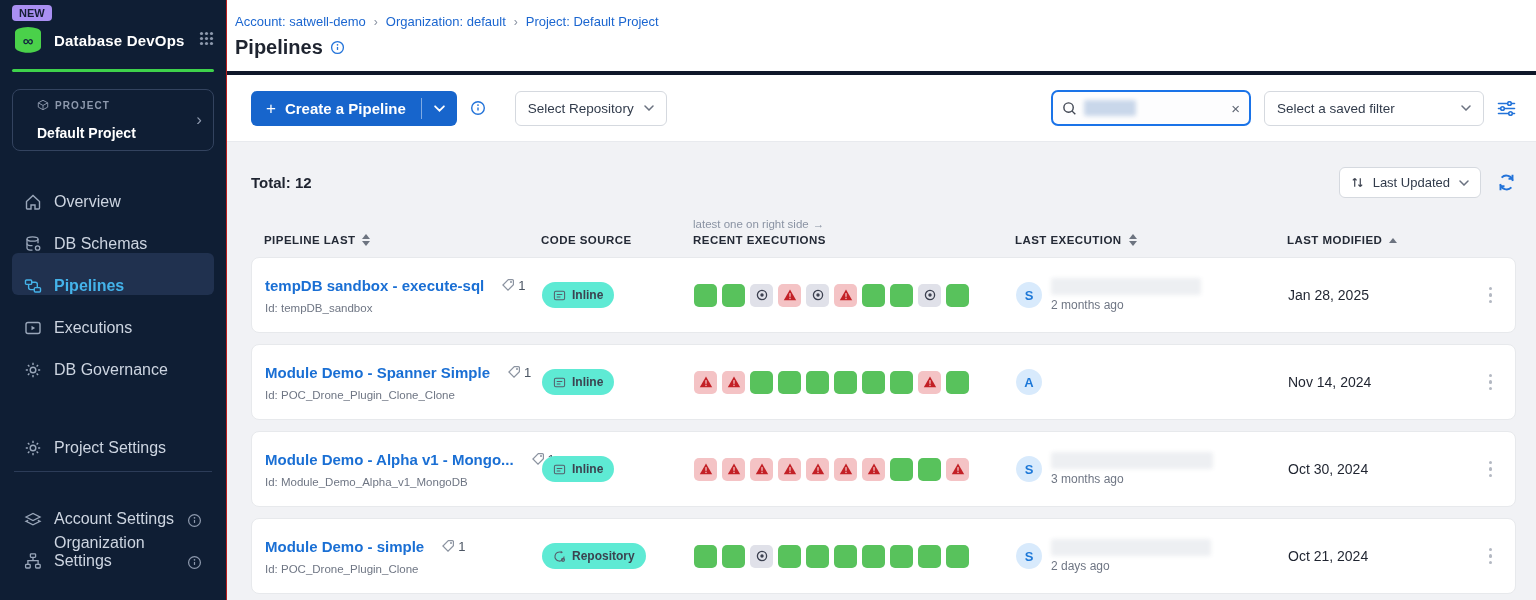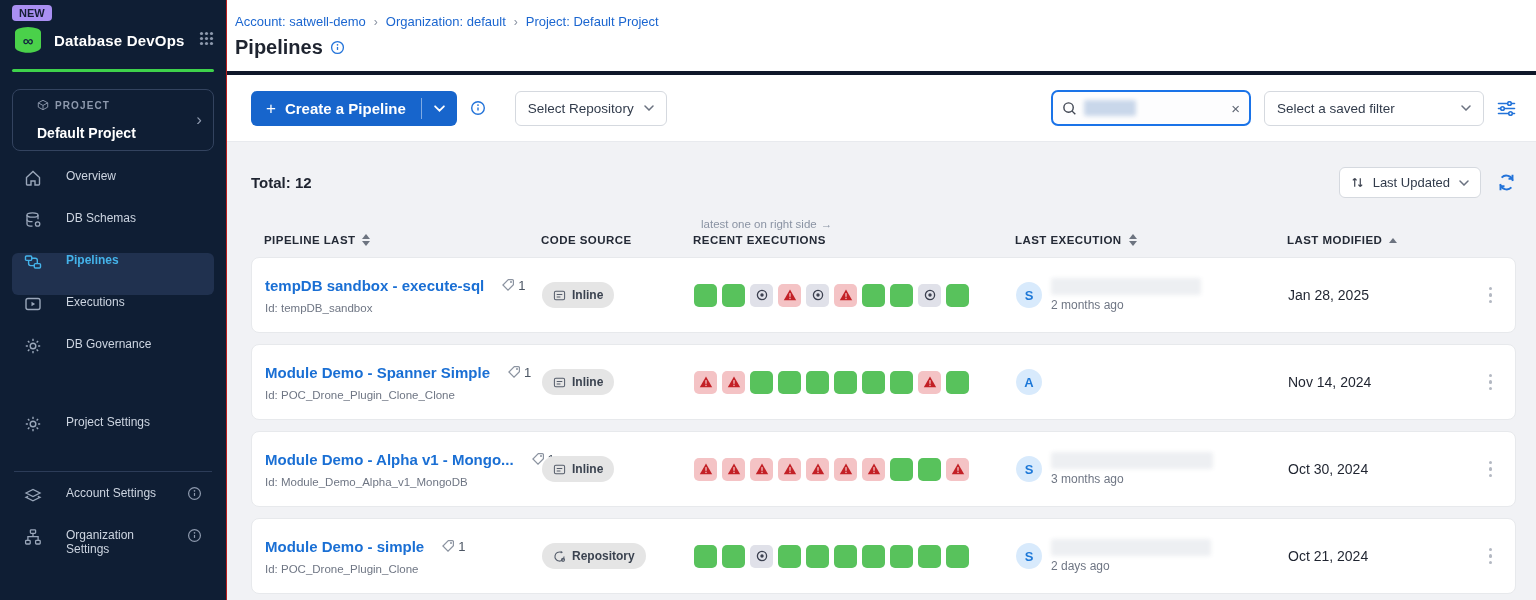--- a/index.html
+++ b/index.html
@@ -13,21 +13,21 @@
   .logo-row { display:flex; align-items:center; gap:10px; margin-top:3px; }
   .logo { width:32px; height:32px; flex:none; }
   .app-title { color:#fff; font-size:15px; font-weight:700; letter-spacing:.2px; }
   .grid-icon { margin-left:auto; color:#8d99ad; cursor:pointer; }
   .green-line { height:3px; background:#3ed24b; border-radius:2px; margin-top:13px; }
   .project-card { margin-top:17px; border:1px solid #33435f; border-radius:8px; padding:9px 24px; position:relative; cursor:pointer; }
   .project-label { display:flex; align-items:center; gap:6px; color:#8d99ad; font-size:10px; font-weight:700; letter-spacing:1.1px; }
   .project-name { color:#fff; font-size:14px; font-weight:700; margin-top:14px; }
   .project-chevron { position:absolute; right:11px; top:50%; transform:translateY(-50%); color:#8d99ad; font-size:17px; }
   .nav { margin-top:18px; }
-  .nav-item { height:42px; display:flex; align-items:flex-start; gap:24px; padding:0 12px; border-radius:6px; font-size:12px; color:#cdd5e1; cursor:pointer; }
+  .nav-item { height:42px; display:flex; align-items:flex-end; gap:12px; padding:0 12px; border-radius:6px; font-size:16px; color:#cdd5e1; cursor:pointer; }
   .nav-item .nicon { width:18px; height:18px; color:#9aa7ba; flex:none; display:flex; }
   .nav-item.active { background:#20314f; color:#44b3ea; font-weight:700; }
   .nav-item.active .nicon { color:#44b3ea; }
   .nav-gap { height:36px; }
   .side-divider { border-top:1px solid #2c3c58; margin:14px 2px; }
   .nav-item .trail-info { margin-left:auto; color:#8d99ad; display:flex; }
 
   
   .main { flex:1; min-width:0; display:flex; flex-direction:column; }
   .page-header { padding:14px 8px 12px; border-bottom:4px solid #0f172a; background:#fff; }
@@ -56,32 +56,32 @@
   .content-head { display:flex; align-items:center; }
   .total { font-size:15px; font-weight:700; color:#1f2430; }
   .head-right { margin-left:auto; display:flex; align-items:center; gap:16px; }
   .sort-select { display:flex; align-items:center; gap:9px; background:#fff; border:1px solid #d5d9df; border-radius:6px; padding:7px 11px; font-size:13px; color:#313b4b; cursor:pointer; }
   .refresh-icon { display:flex; cursor:pointer; }
 
   .tgrid { display:grid; grid-template-columns:290px 152px 322px 272px 178px 1fr; align-items:center; }
   .thead { margin-top:20px; margin-bottom:11px; align-items:end; }
   .th { font-size:11.5px; font-weight:700; color:#242a36; letter-spacing:.45px; display:flex; align-items:center; gap:7px; }
   .th-name { padding-left:13px; }
-  .exec-note { font-size:11.5px; font-weight:400; color:#8a93a3; letter-spacing:0; margin-bottom:4px; display:flex; gap:4px;margin-left:8px; }
+  .exec-note { font-size:11.5px; font-weight:400; color:#8a93a3; letter-spacing:0; margin-bottom:4px; display:flex; gap:4px; }
   .sort-ud { display:flex; flex-direction:column; gap:2px; }
   .tri-up { width:0; height:0; border-left:4px solid transparent; border-right:4px solid transparent; border-bottom:5px solid #6d7480; }
   .tri-down { width:0; height:0; border-left:4px solid transparent; border-right:4px solid transparent; border-top:5px solid #6d7480; }
 
   .row-card { background:#fff; border:1px solid #e7e9ec; border-radius:8px; height:76px; margin-bottom:11px; }
   .cell-name { padding-left:13px; min-width:0; }
   .name-line { display:flex; align-items:center; gap:17px; }
   .pipeline-link { color:#1a6fd4; font-size:15px; font-weight:700; text-decoration:none; white-space:nowrap; cursor:pointer; }
   .tag-wrap { display:flex; align-items:center; gap:3px; color:#4b5563; font-size:13px; }
   .row-id { font-size:11.5px; color:#6f7684; margin-top:8px; }
-  .src-badge { display:inline-flex; align-items:center; gap:6px; background:#e5e5e5; border-radius:14px; padding:6px 11px; font-size:12px; font-weight:600; color:#3b4350; }
+  .src-badge { display:inline-flex; align-items:center; gap:6px; background:#5eead4; border-radius:14px; padding:6px 11px; font-size:12px; font-weight:600; color:#3b4350; }
   .exec-cell { display:flex; gap:5px; }
   .sq { width:23px; height:23px; border-radius:5px; display:flex; align-items:center; justify-content:center; cursor:pointer; }
   .sq.success { background:#58c25c; }
   .sq.cancelled { background:#e0e1e9; }
   .sq.failed { background:#f4c3c5; }
   .sq svg { width:14px; height:14px; }
   .lastexec-cell { display:flex; align-items:center; gap:9px; }
   .avatar { width:26px; height:26px; border-radius:50%; background:#d8eafc; color:#1d78d8; font-size:13px; font-weight:700; display:flex; align-items:center; justify-content:center; flex:none; }
   .name-blur { height:17px; background:#edeff2; border-radius:2px; filter:blur(2px); }
   .time-ago { font-size:12px; color:#6f7684; margin-top:3px; }

